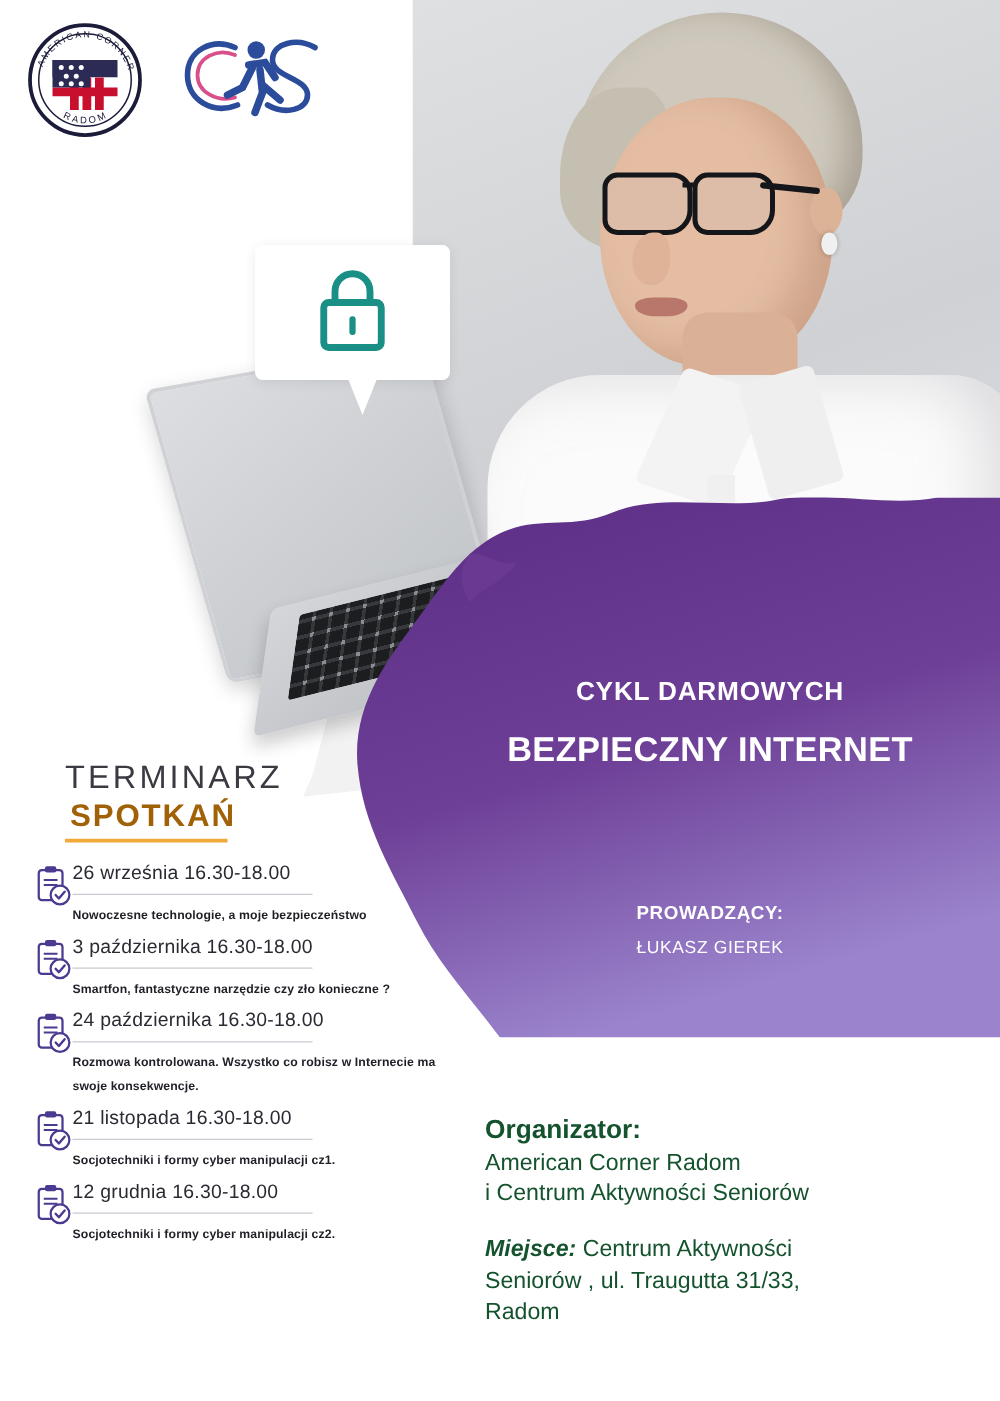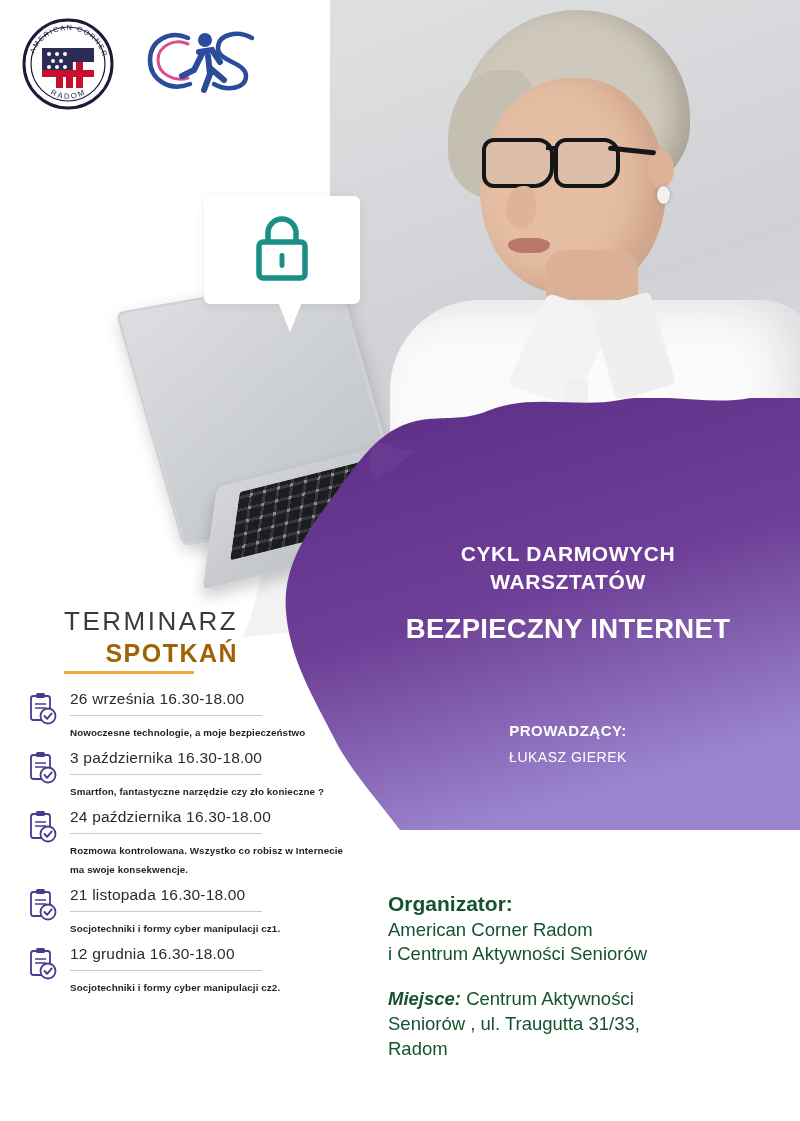--- a/index.html
+++ b/index.html
@@ -363,23 +363,22 @@
     line-height: 1.33;
   }
   .info .place b {
     font-weight: bold;
     font-style: italic;
   }
 
   
   .terminarz {
     position: absolute;
-    left: 40px; top: 606px;
+    left: 28px; top: 606px;
     z-index: 14;
-    text-align: right;
   }
   .terminarz .t1 {
     font-size: 26px;
     color: #3a3a43;
     letter-spacing: 2.5px;
     margin-left: 24px;
   }
   .terminarz .t2 {
     font-size: 25px;
     color: #a16207;
@@ -396,21 +395,20 @@
   }
   .schedule {
     position: absolute;
     left: 28px; top: 690px;
     width: 330px;
     z-index: 14;
   }
   .item {
     display: flex;
     align-items: flex-start;
-    gap: 12px;
     margin-bottom: 9px;
   }
   .item .icon {
     flex: 0 0 auto;
     width: 30px; height: 34px;
     margin-top: 2px;
   }
   .item .txt {
     flex: 1 1 auto;
   }
@@ -542,21 +540,20 @@
         <path d="M68 44 L82 56" fill="none" stroke="#2b4b9b" stroke-width="6" stroke-linecap="round"></path>
       </svg>
     </div>
   </div>
 
   <div class="bg-white-bottom"></div>
 
   <div class="right-head">
     <div class="cykl">
       <div>CYKL DARMOWYCH</div>
-      <div>WARSZTATÓW</div>
     </div>
     <div class="bezpieczny">BEZPIECZNY INTERNET</div>
   </div>
 
   <div class="prowadzacy">
     <div class="lbl">PROWADZĄCY:</div>
     <div class="name">ŁUKASZ GIEREK</div>
   </div>
 
   <div class="terminarz">

